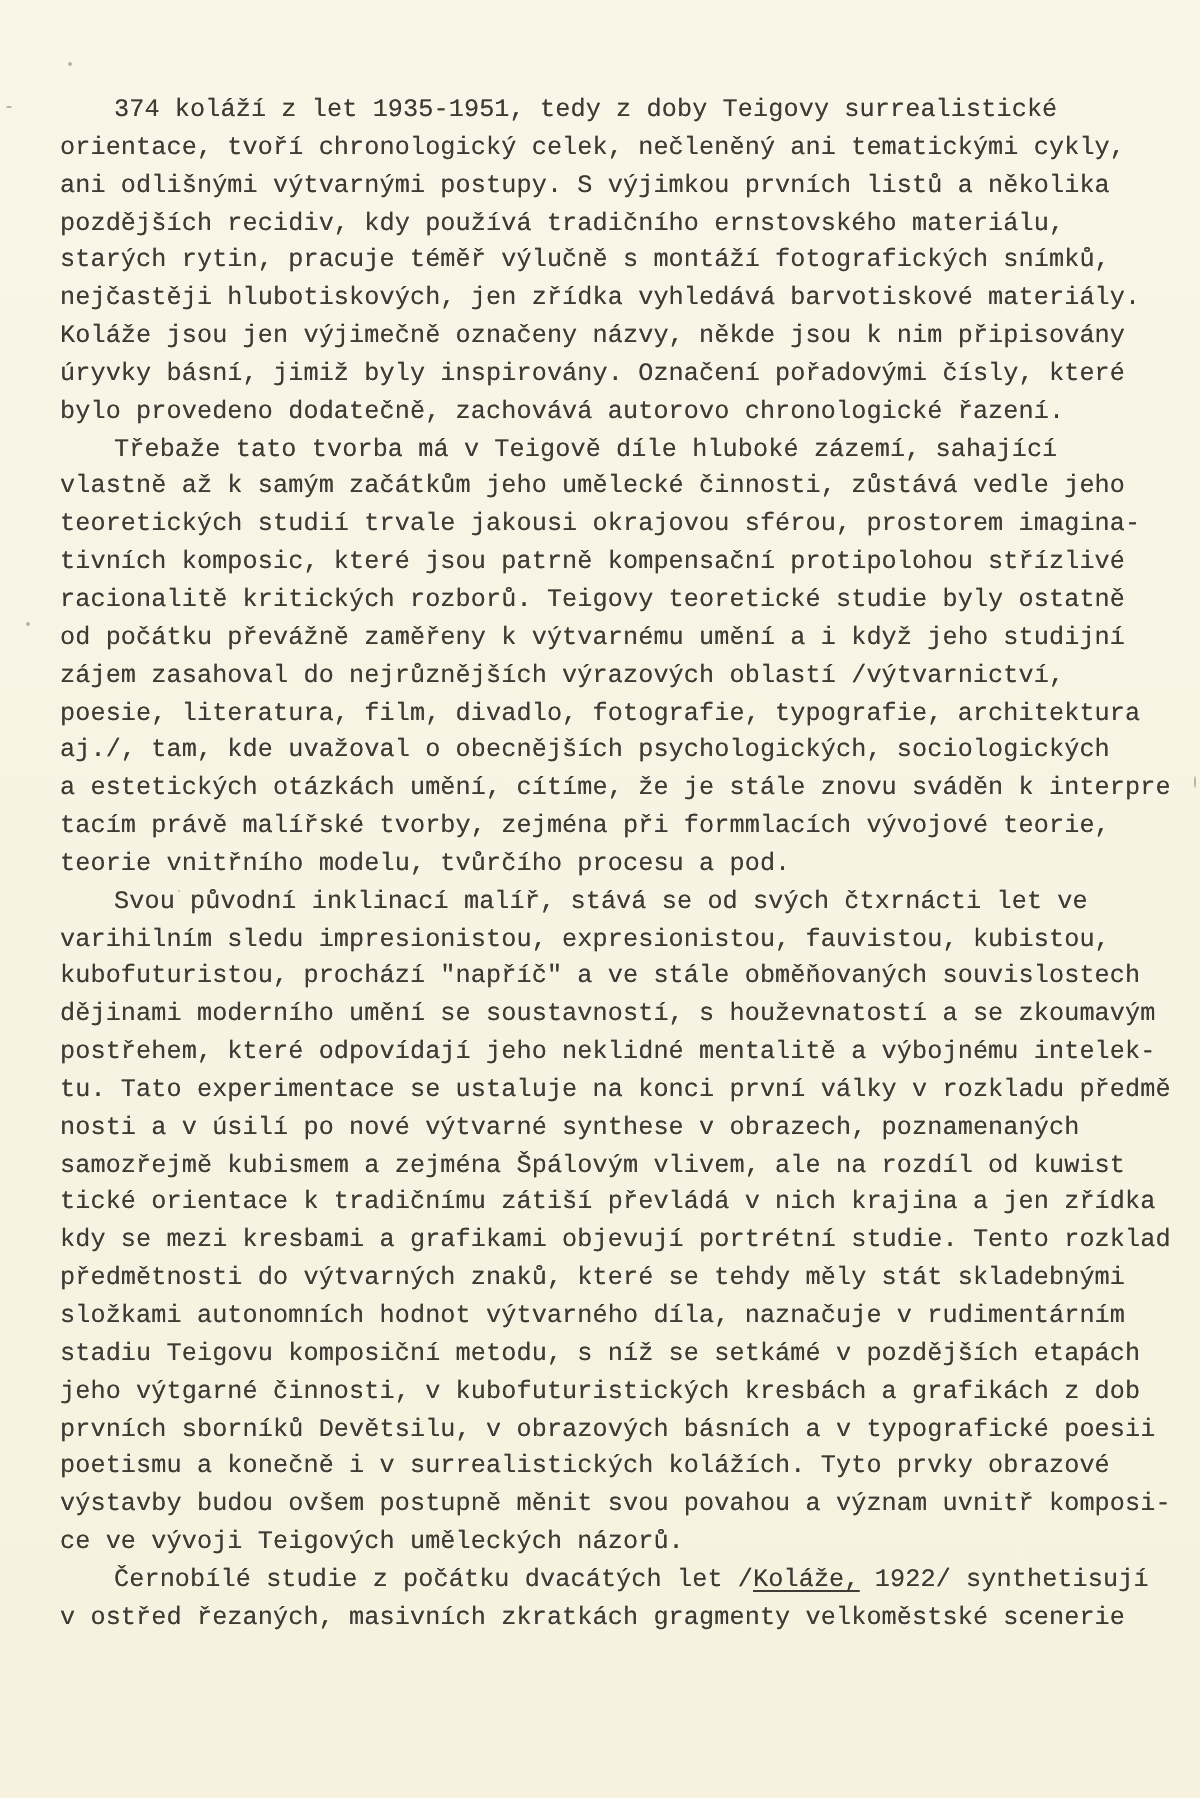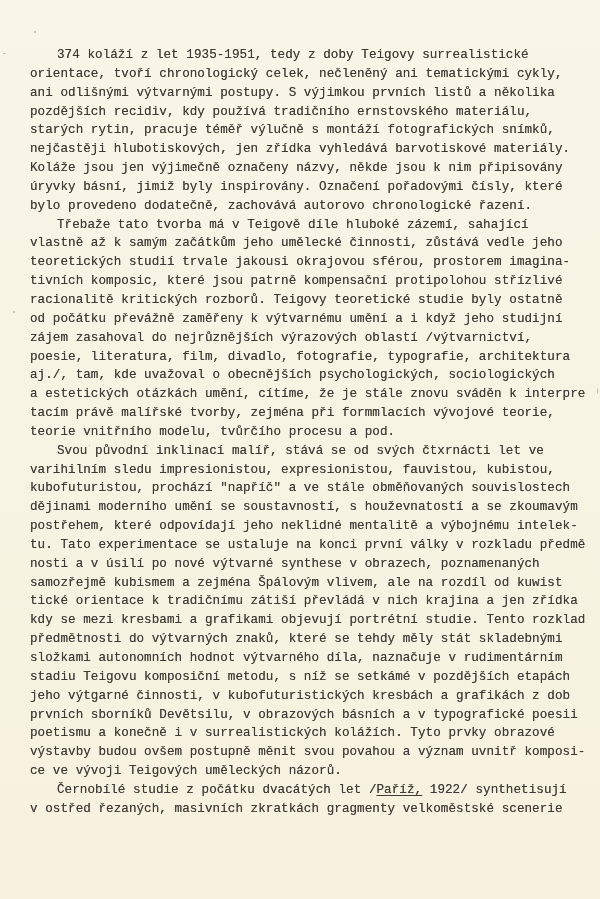--- a/index.html
+++ b/index.html
@@ -106,18 +106,18 @@
       <div class="line">složkami autonomních hodnot výtvarného díla, naznačuje v rudimentárním</div>
       <div class="line">stadiu Teigovu komposiční metodu, s níž se setkámé v pozdějších etapách</div>
       <div class="line">jeho výtgarné činnosti, v kubofuturistických kresbách a grafikách z dob</div>
       <div class="line">prvních sborníků Devětsilu, v obrazových básních a v typografické poesii</div>
       <div class="line">poetismu a konečně i v surrealistických kolážích. Tyto prvky obrazové</div>
       <div class="line">výstavby budou ovšem postupně měnit svou povahou a význam uvnitř komposi-</div>
       <div class="line">ce ve vývoji Teigových uměleckých názorů.</div>
     </div>
 
     <div>
-      <div class="line indent">Černobílé studie z počátku dvacátých let /<span class="underline">Paříž,</span> 1922/ synthetisují</div>
+      <div class="line indent">Černobílé studie z počátku dvacátých let /<span class="underline">Koláže,</span> 1922/ synthetisují</div>
       <div class="line">v ostřed řezaných, masivních zkratkách gragmenty velkoměstské scenerie</div>
     </div>
 
   </div>
 </div>
 
 </body></html>

